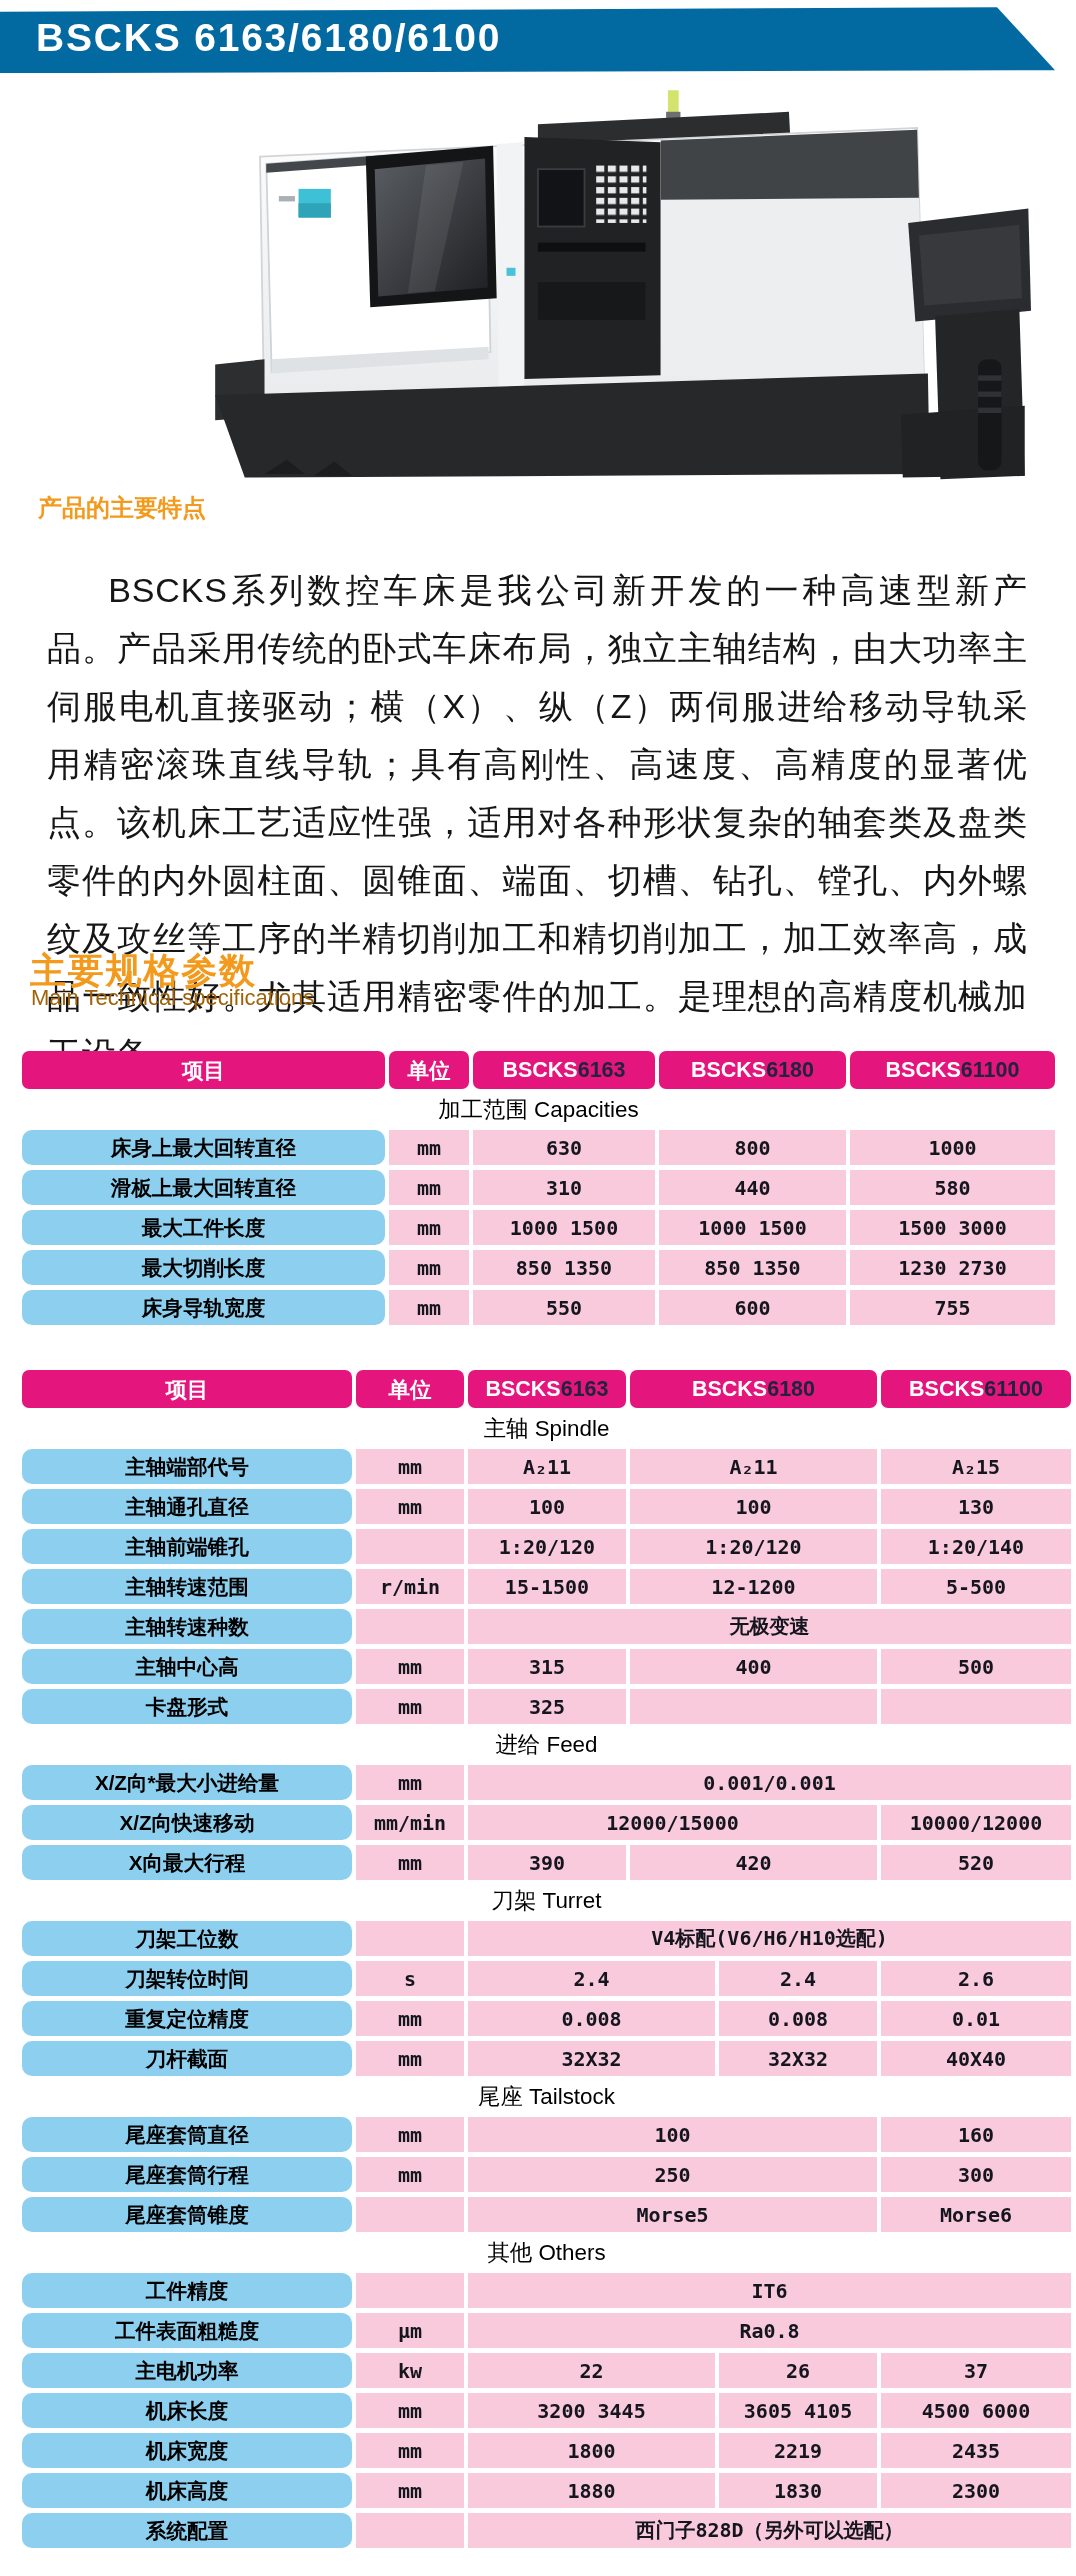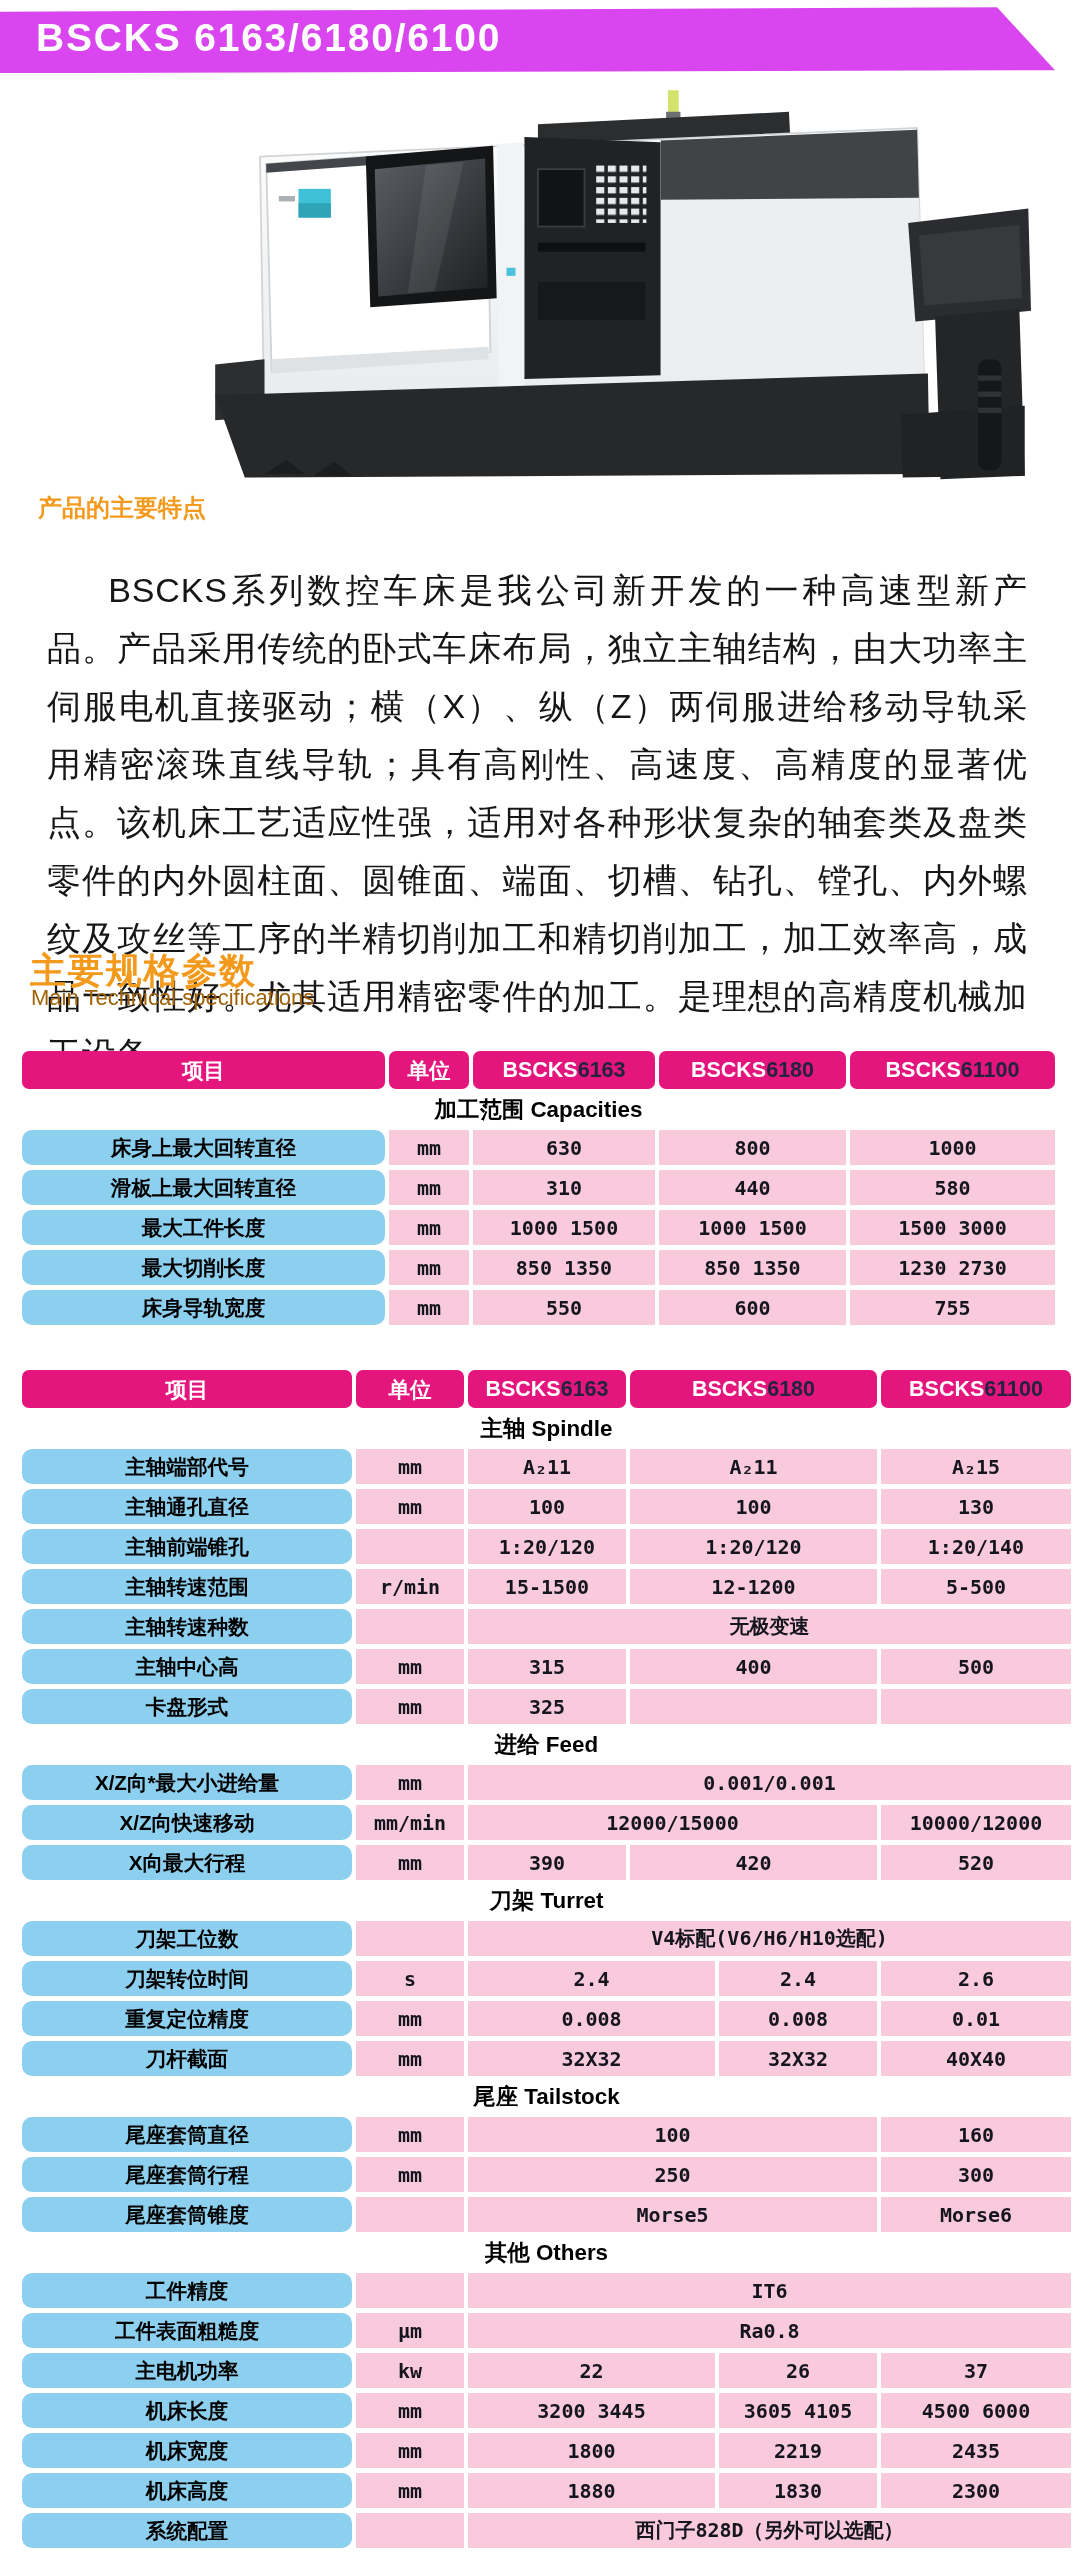--- a/index.html
+++ b/index.html
@@ -1,20 +1,20 @@
 <!DOCTYPE html>
 <html style="font-size:14.4px"><head>
 <meta charset="utf-8">
 <style>
   html,body{margin:0;padding:0;background:#ffffff;}
   body{width:1076px;height:2576px;position:relative;overflow:hidden;
        font-family:"Liberation Sans",sans-serif;color:#111;}
 
   
-  .banner{position:absolute;left:0;top:7.2px;width:1058px;height:66px;background:#d946ef;
+  .banner{position:absolute;left:0;top:7.2px;width:1058px;height:66px;background:#0369a1;
           clip-path:polygon(0 4.5px,997px 0,1055px 63px,0 66px);}
   .banner-text{position:absolute;left:36px;top:0;height:61px;display:flex;align-items:center;
           color:#fff;font-size:39px;font-weight:bold;letter-spacing:1.8px;white-space:nowrap;}
 
   
   .machine{position:absolute;left:130px;top:90px;width:901px;height:395px;}
   .machine svg{width:100%;height:100%;display:block;}
 
   
   .features-heading{position:absolute;left:38px;top:492px;font-size:24px;font-weight:bold;color:#f39a1d;}
@@ -26,21 +26,21 @@
   
   .tbl-wrap1{position:absolute;left:18px;top:1046px;}
   .tbl-wrap2{position:absolute;left:18px;top:1365px;}
   table{border-collapse:separate;border-spacing:4.5px 5.4px;table-layout:fixed;}
   td{height:35px;text-align:center;vertical-align:middle;overflow:hidden;padding:0 1.8px;}
   td.th{background:#e5157e;color:#fff;font-weight:bold;font-size:21.5px;height:38px;border-radius:7px;}
   td.th .num{color:#23233d;}
   td.lbl{background:#8dcfee;font-weight:bold;font-size:20.6px;color:#000;border-radius:10px;}
   td.unit,td.val{background:#f8cadb;font-weight:bold;font-size:20px;color:#15151f;
           font-family:"DejaVu Sans Mono",monospace;}
-  td.section{background:#fff;color:#000;font-weight:bold;font-size:22.4px;height:27px;text-align:center;}
+  td.section{background:#fff;color:#000;font-weight:normal;font-size:22.4px;height:27px;text-align:center;}
 </style>
 </head>
 <body>
 
 <div>
 
   <div class="banner">
     <div class="banner-text">BSCKS 6163/6180/6100</div>
   </div>
 

